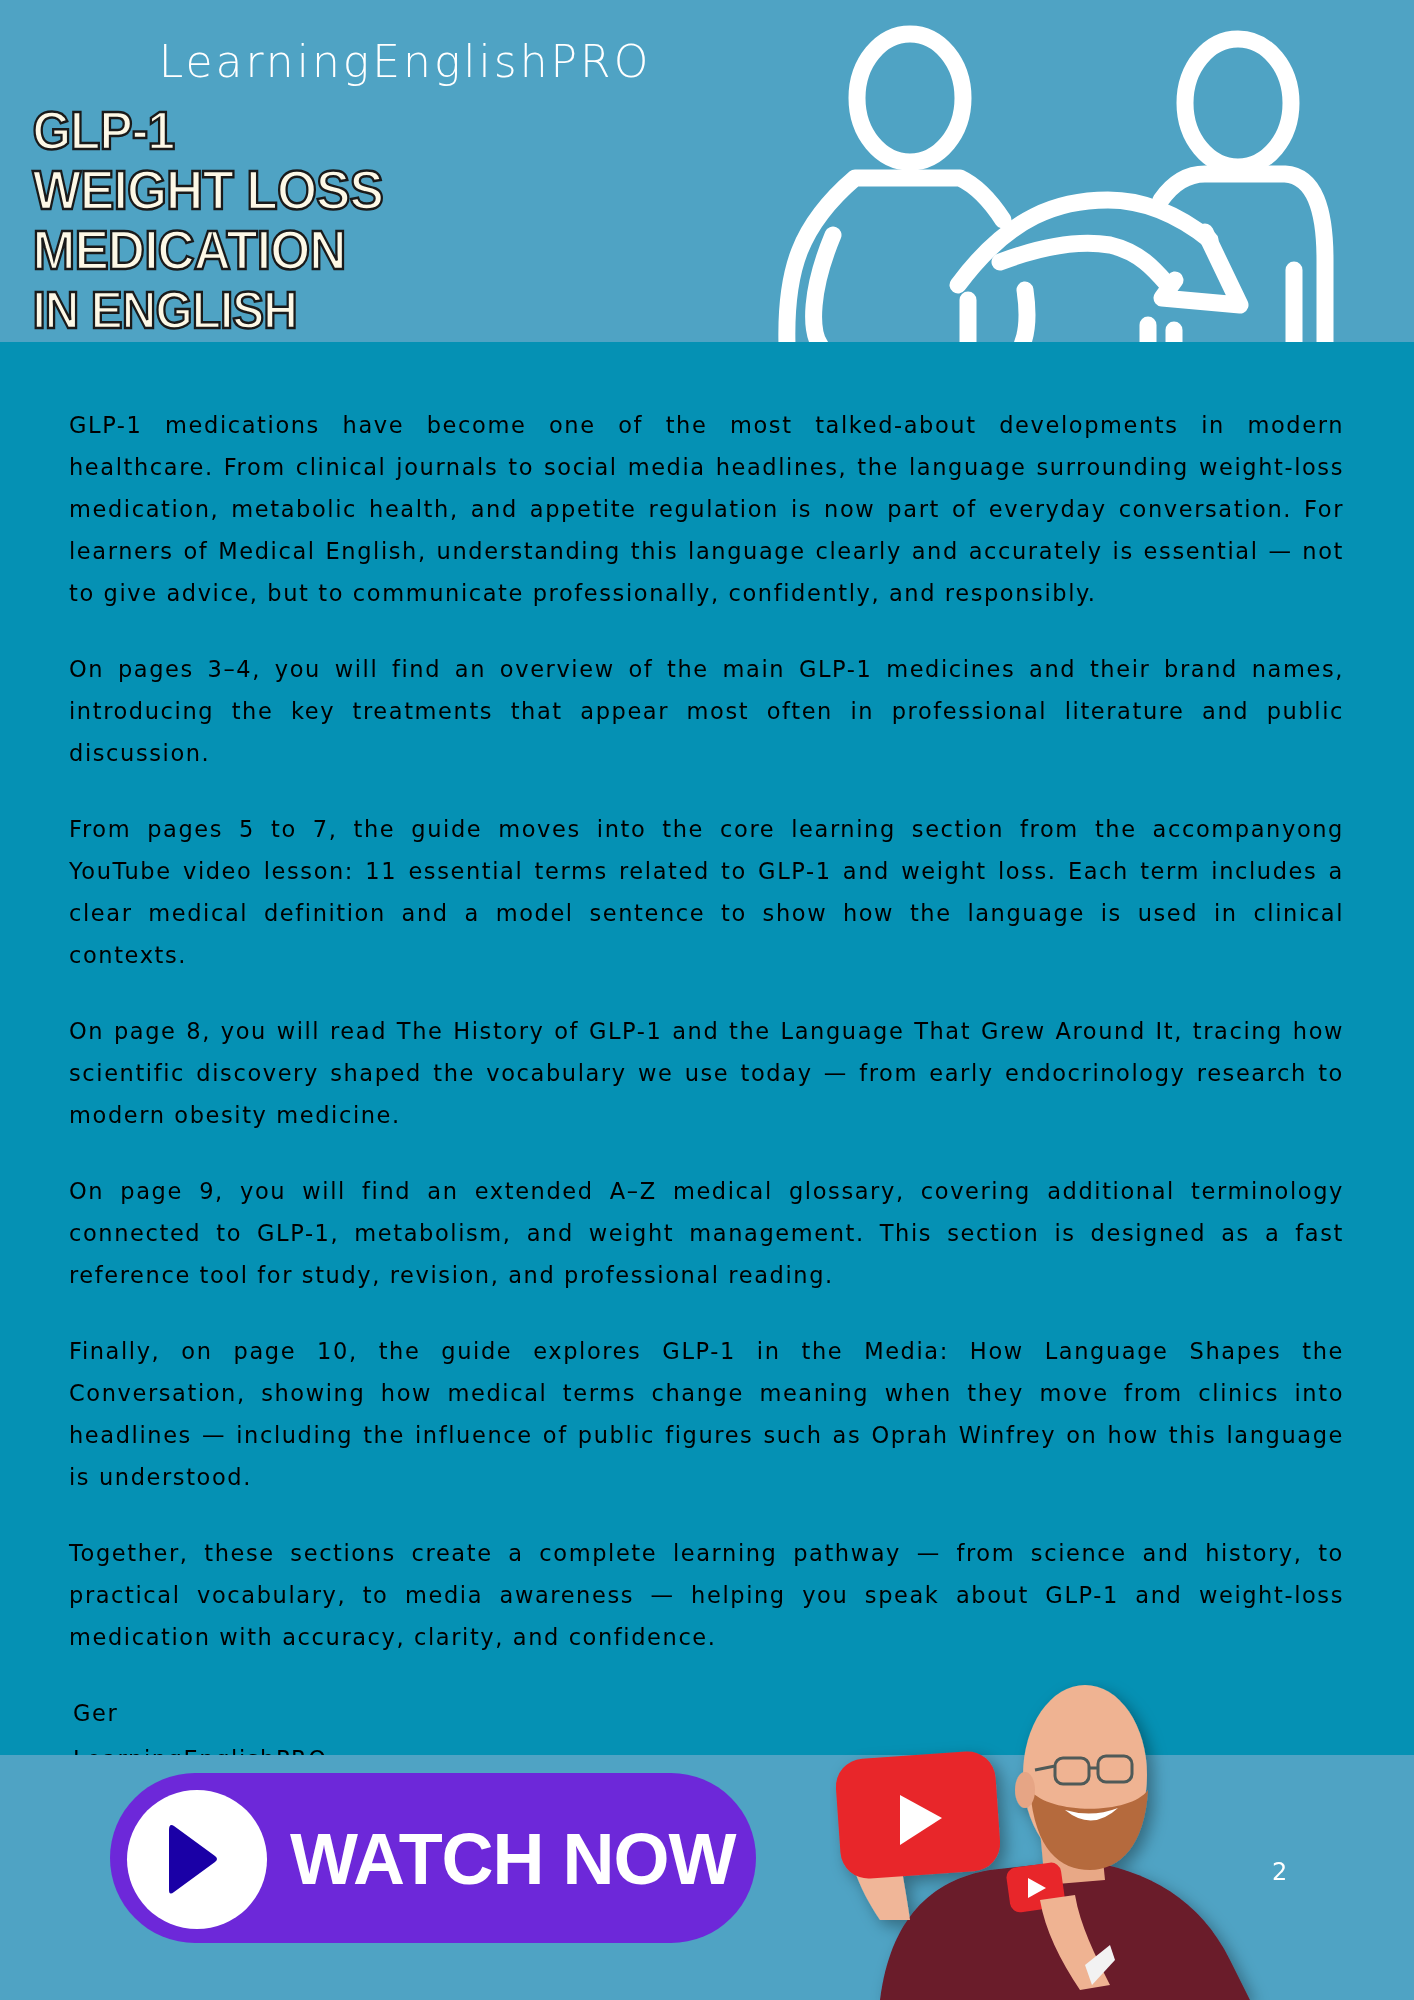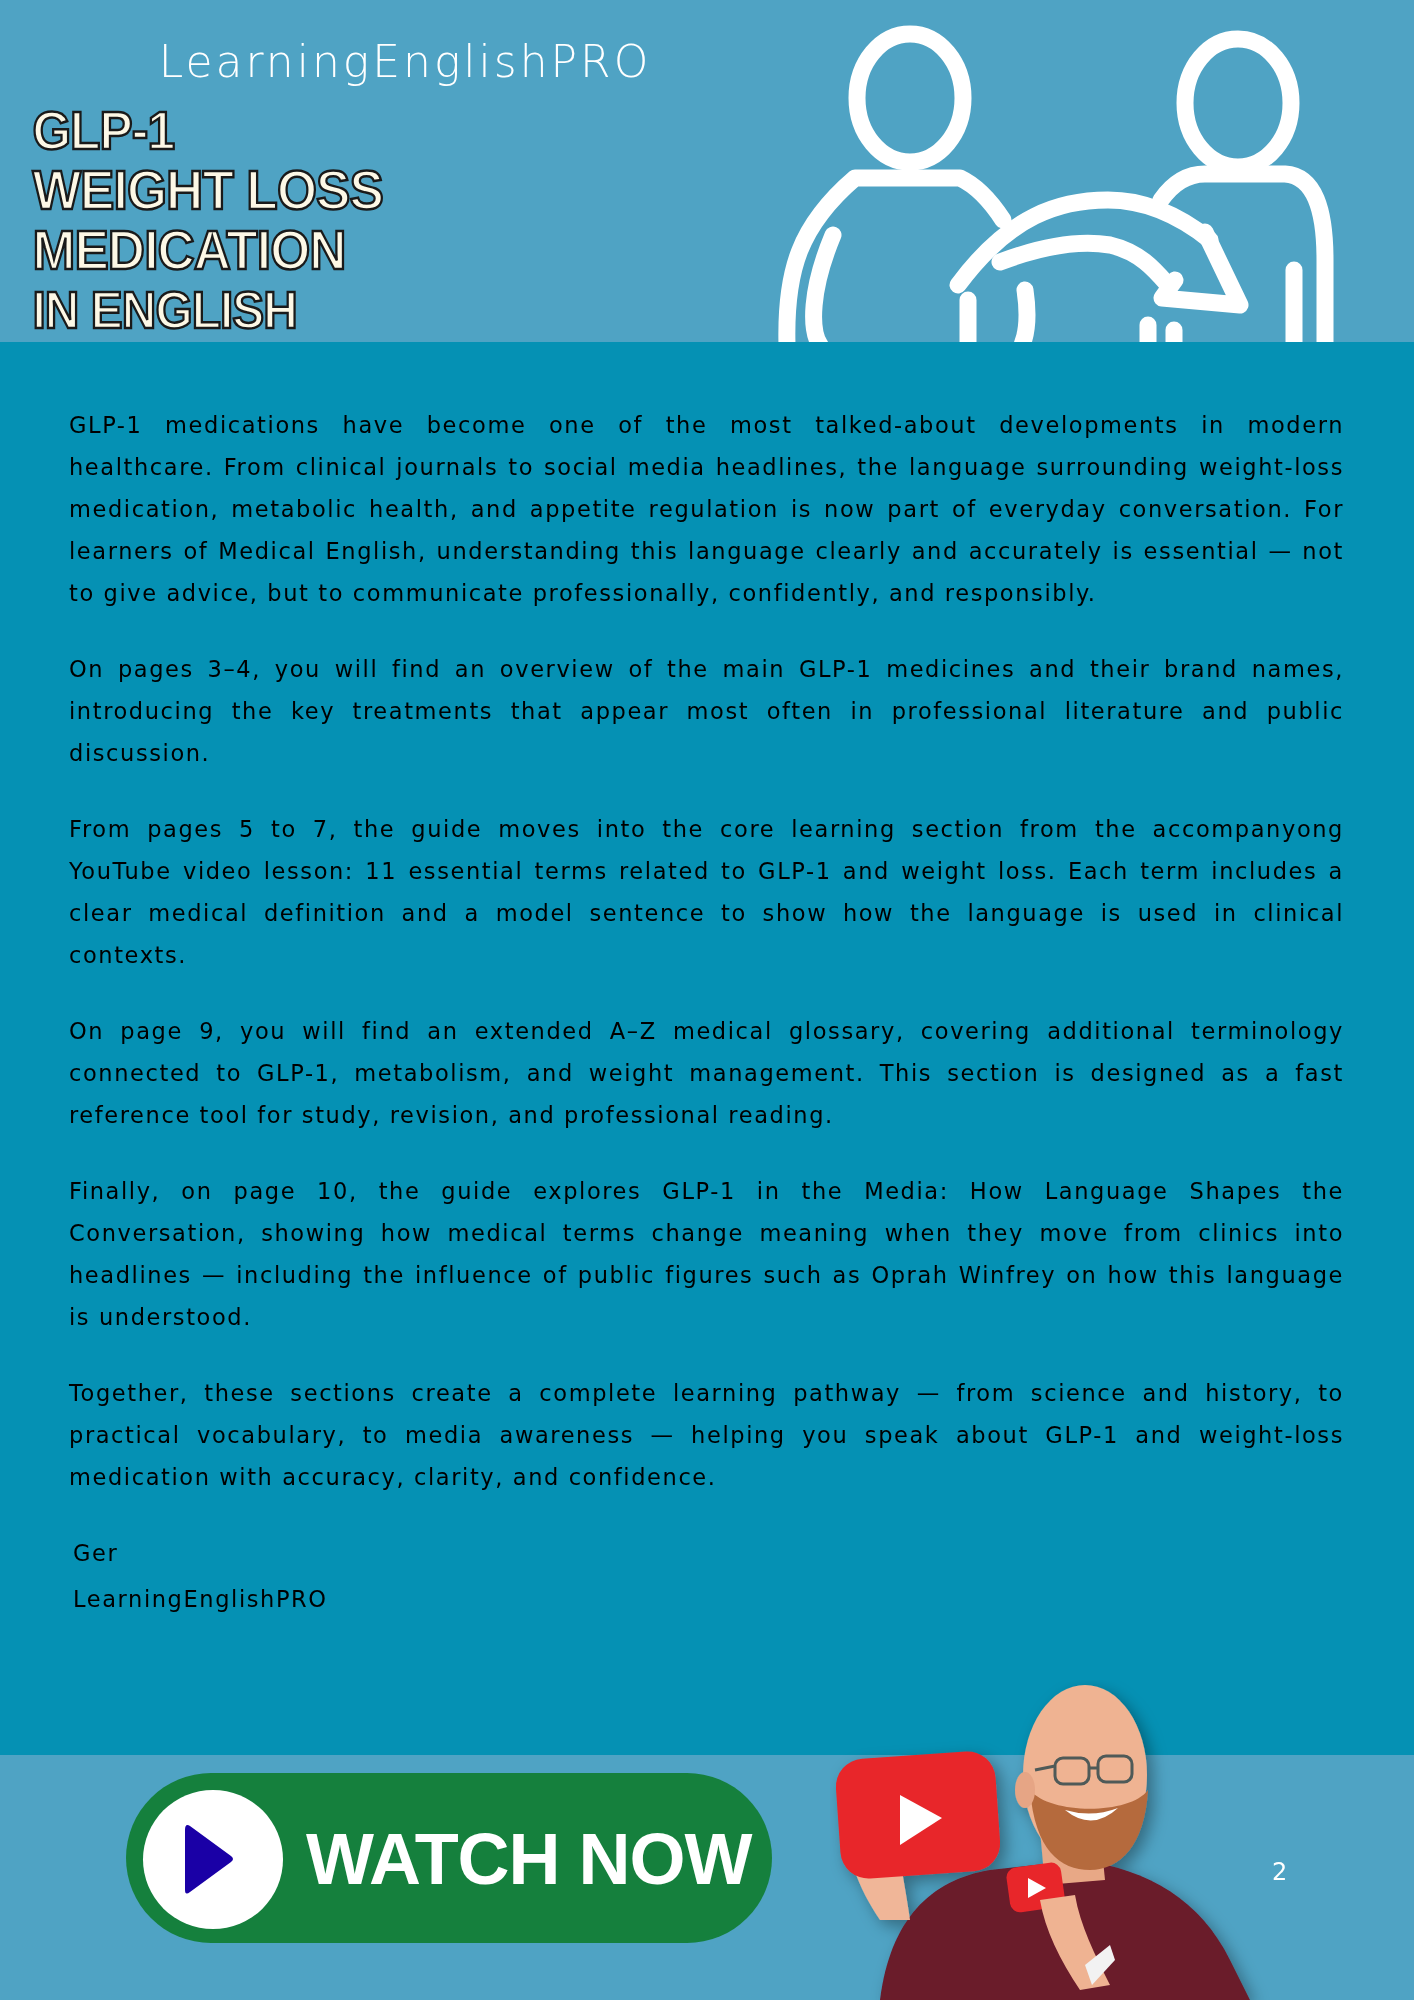--- a/index.html
+++ b/index.html
@@ -11,21 +11,21 @@
   .t1{font-size:54px;}
   .t2{font-size:56px;}
   .t3{font-size:56px;}
   .t4{font-size:52px;}
   .people-illustration{position:absolute;left:760px;top:0;width:600px;height:342px;}
   .main{position:absolute;left:0;top:342px;width:1414px;height:1413px;background:#0591b4;}
   .body-text{position:absolute;left:69px;top:404px;width:1275px;color:#000000;font-family:"DejaVu Sans",sans-serif;font-size:22.5px;line-height:42px;letter-spacing:1.6px;}
   .para{margin:0 0 34px 0;text-align:justify;text-align-last:left;}
   .signoff{margin:4px;}
   .footer{position:absolute;left:0;top:1755px;width:1414px;height:245px;background:#4fa3c4;}
-  .watch-btn{position:absolute;left:126px;top:1773px;width:646px;height:170px;border-radius:85px;background:#15803d;display:flex;align-items:center;cursor:pointer;}
+  .watch-btn{position:absolute;left:110px;top:1773px;width:646px;height:170px;border-radius:85px;background:#6d28d9;display:flex;align-items:center;cursor:pointer;}
   .watch-btn .play-circle{position:absolute;left:17px;top:17px;width:140px;height:139px;border-radius:50%;background:#fff;}
   .watch-btn .play-circle svg{position:absolute;left:0;top:0;}
   .watch-label{position:absolute;left:180px;top:36px;font-family:"Liberation Sans",sans-serif;font-weight:700;font-size:72px;color:#fff;letter-spacing:-1px;line-height:100px;}
   .photo{position:absolute;left:830px;top:1680px;width:480px;height:320px;}
   .page-number{position:absolute;left:1272px;top:1858px;color:#fff;font-family:"DejaVu Sans",sans-serif;font-size:24px;}
 </style>
 </head>
 <body>
 
 <div class="header">
@@ -59,20 +59,21 @@
     </g>
   </svg>
 </div>
 
 <div class="main"></div>
 
 <div class="body-text">
   <p class="para">GLP-1 medications have become one of the most talked-about developments in modern healthcare. From clinical journals to social media headlines, the language surrounding weight-loss medication, metabolic health, and appetite regulation is now part of everyday conversation. For learners of Medical English, understanding this language clearly and accurately is essential — not to give advice, but to communicate professionally, confidently, and responsibly.</p>
   <p class="para">On pages 3–4, you will find an overview of the main GLP-1 medicines and their brand names, introducing the key treatments that appear most often in professional literature and public discussion.</p>
   <p class="para">From pages 5 to 7, the guide moves into the core learning section from the accompanyong YouTube video lesson: 11 essential terms related to GLP-1 and weight loss. Each term includes a clear medical definition and a model sentence to show how the language is used in clinical contexts.</p>
+  <p class="para">On page 8, you will read The History of GLP-1 and the Language That Grew Around It, tracing how scientific discovery shaped the vocabulary we use today — from early endocrinology research to modern obesity medicine.</p>
   <p class="para">On page 9, you will find an extended A–Z medical glossary, covering additional terminology connected to GLP-1, metabolism, and weight management. This section is designed as a fast reference tool for study, revision, and professional reading.</p>
   <p class="para">Finally, on page 10, the guide explores GLP-1 in the Media: How Language Shapes the Conversation, showing how medical terms change meaning when they move from clinics into headlines — including the influence of public figures such as Oprah Winfrey on how this language is understood.</p>
   <p class="para">Together, these sections create a complete learning pathway — from science and history, to practical vocabulary, to media awareness — helping you speak about GLP-1 and weight-loss medication with accuracy, clarity, and confidence.</p>
   <p class="signoff">Ger</p>
   <p class="signoff">LearningEnglishPRO</p>
 </div>
 
 <div class="footer"></div>
 
 <div class="watch-btn">

